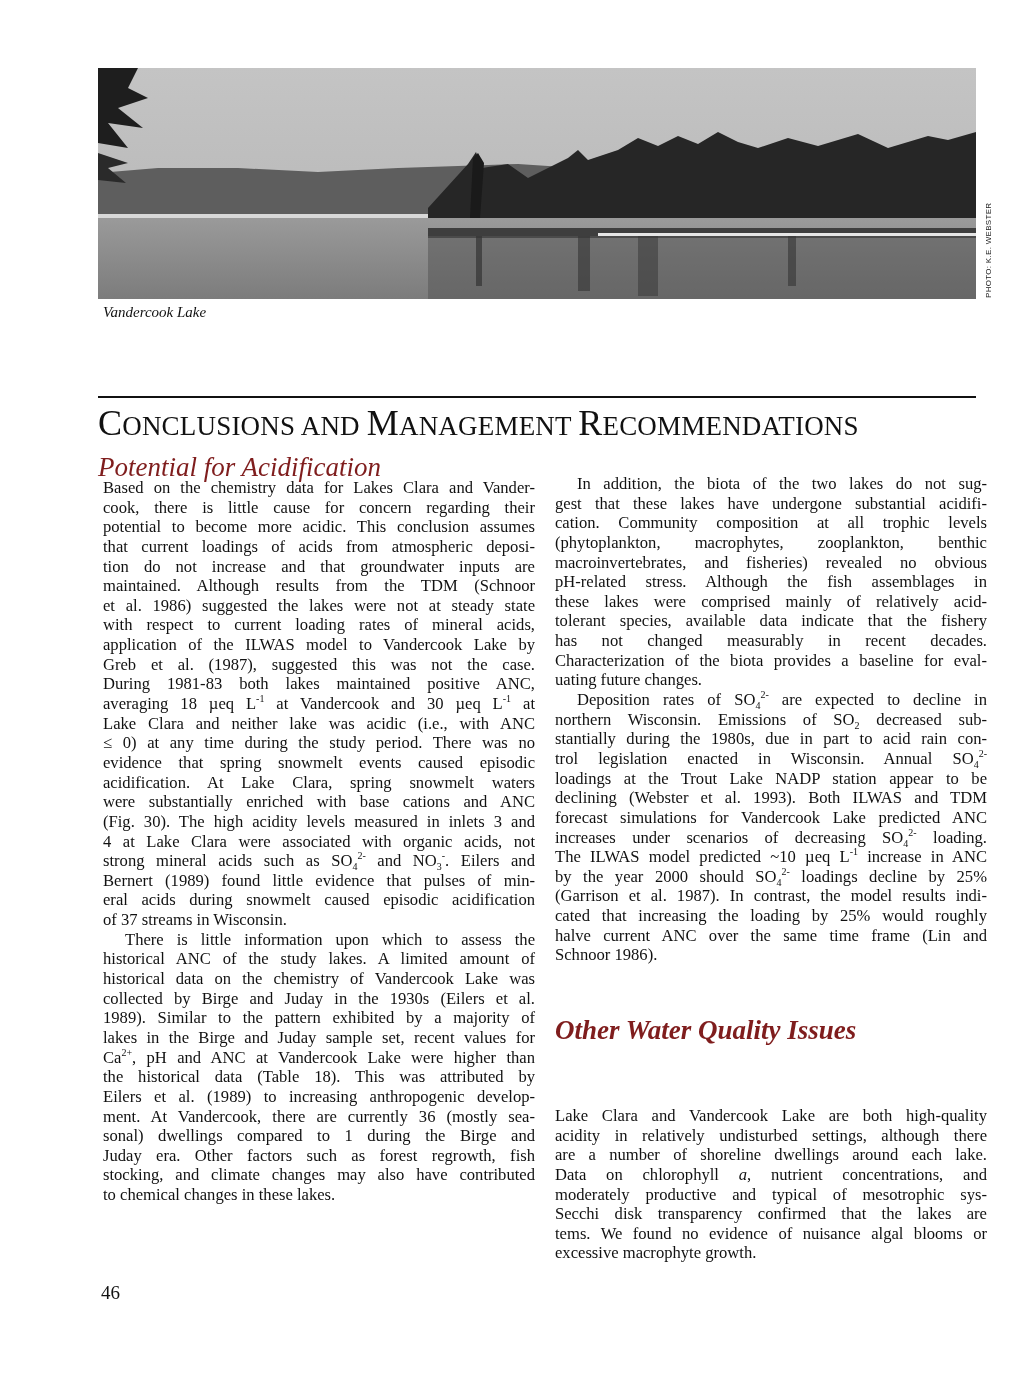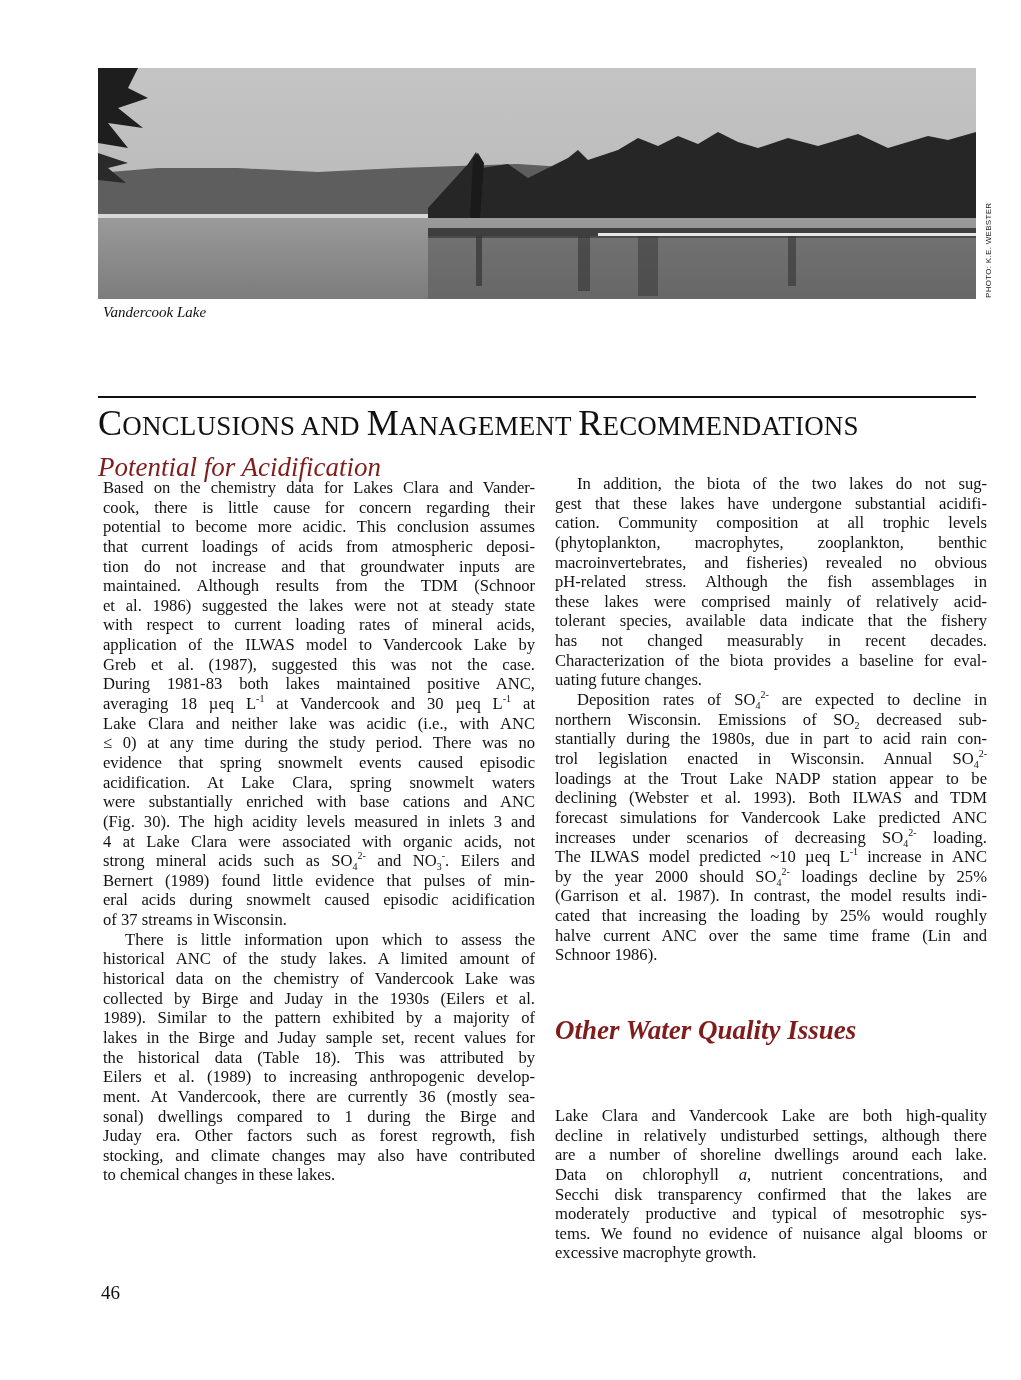--- a/index.html
+++ b/index.html
@@ -106,20 +106,21 @@
   <span class="ln"><span>strong mineral acids such as SO</span><sub>4</sub><sup>2-</sup><span> and NO</span><sub>3</sub><sup>-</sup><span>.  Eilers and</span></span>
   <span class="ln">Bernert (1989) found little evidence that pulses of min-</span>
   <span class="ln">eral acids during snowmelt caused episodic acidification</span>
   <span class="ln last">of 37 streams in Wisconsin.</span>
   <span class="ln indent">There is little information upon which to assess the</span>
   <span class="ln">historical ANC of the study lakes.  A limited amount of</span>
   <span class="ln">historical data on the chemistry of Vandercook Lake was</span>
   <span class="ln">collected by Birge and Juday in the 1930s (Eilers et al.</span>
   <span class="ln">1989).  Similar to the pattern exhibited by a majority of</span>
   <span class="ln">lakes in the Birge and Juday sample set, recent values for</span>
+  <span class="ln"><span>Ca</span><sup>2+</sup><span>, pH and ANC at Vandercook Lake were higher than</span></span>
   <span class="ln">the historical data (Table 18).  This was attributed by</span>
   <span class="ln">Eilers et al. (1989) to increasing anthropogenic develop-</span>
   <span class="ln">ment.  At Vandercook, there are currently 36 (mostly sea-</span>
   <span class="ln">sonal) dwellings compared to 1 during the Birge and</span>
   <span class="ln">Juday era.  Other factors such as forest regrowth, fish</span>
   <span class="ln">stocking, and climate changes may also have contributed</span>
   <span class="ln last">to chemical changes in these lakes.</span>
 </div>
 
 <div class="col" style="left:555px; top:474px;">
@@ -147,22 +148,22 @@
   <span class="ln">(Garrison et al. 1987).  In contrast, the model results indi-</span>
   <span class="ln">cated that increasing the loading by 25% would roughly</span>
   <span class="ln">halve current ANC over the same time frame (Lin and</span>
   <span class="ln last">Schnoor 1986).</span>
 </div>
 
 <div class="h2 bold" style="left:555px; top:1015px;">Other Water Quality Issues</div>
 
 <div class="col" style="left:555px; top:1106px;">
   <span class="ln">Lake Clara and Vandercook Lake are both high-quality</span>
-  <span class="ln">decline in relatively undisturbed settings, although there</span>
+  <span class="ln">acidity in relatively undisturbed settings, although there</span>
   <span class="ln">are a number of shoreline dwellings around each lake.</span>
   <span class="ln"><span>Data on chlorophyll </span><i>a</i><span>, nutrient concentrations, and</span></span>
+  <span class="ln">moderately productive and typical of mesotrophic sys-</span>
   <span class="ln">Secchi disk transparency confirmed that the lakes are</span>
-  <span class="ln">moderately productive and typical of mesotrophic sys-</span>
   <span class="ln">tems.  We found no evidence of nuisance algal blooms or</span>
   <span class="ln last">excessive macrophyte growth.</span>
 </div>
 
 <div class="page-num">46</div>
 
 </body></html>

